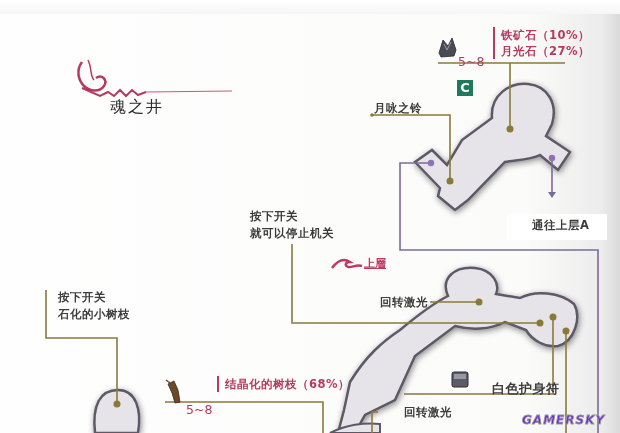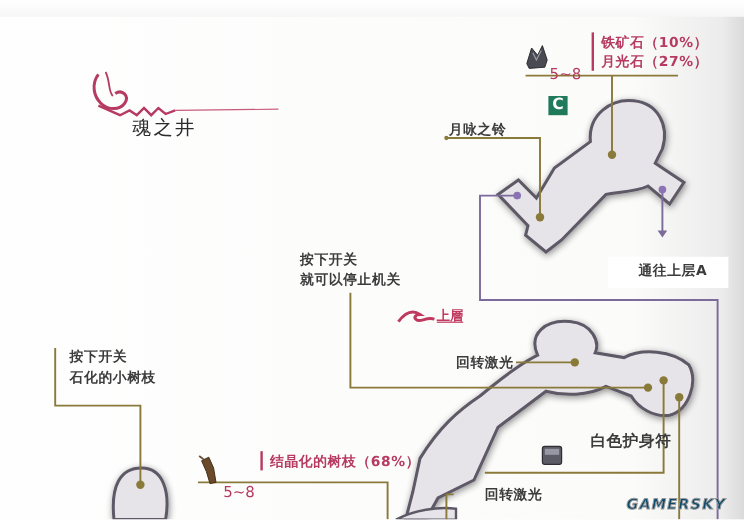--- a/index.html
+++ b/index.html
@@ -13,21 +13,21 @@
   .lbl { position:absolute; font-size:11.5px; font-weight:bold; color:#3c3c3c; white-space:nowrap; letter-spacing:0.5px; line-height:17px; }
   .title { position:absolute; left:110px; top:62px; font-size:16px; font-weight:normal; color:#2b2b2b; letter-spacing:2px;margin-top:35px; }
   .drop-num { position:absolute; font-size:12.5px; color:#b63a62;margin-top:14px; }
   .drop-list { position:absolute; border-left:2.5px solid #b63a62; padding-left:6px; }
   .drop-list div { font-size:11.5px; font-weight:bold; color:#b63a62; line-height:16px; white-space:nowrap; letter-spacing:0.5px; }
   .c-badge { position:absolute; left:457px; top:80px; width:16px; height:16px; background:#1f7a5c; color:#fff;
              font-weight:bold; font-size:13px; text-align:center; line-height:16px; }
   .floor-label { position:absolute; left:364px; top:256px; font-family:"DejaVu Serif","Liberation Serif",serif;
                  font-size:11px; font-weight:bold; color:#c0395e; text-decoration:underline; }
   .watermark { position:absolute; left:522px; top:413px; font-size:12px; font-weight:bold; font-style:italic;
-               color:#0c4a6e; letter-spacing:1px; -webkit-text-stroke:0.8px #9a9a9a; }
+               color:#6d28d9; letter-spacing:1px; -webkit-text-stroke:0.8px #9a9a9a; }
   .dest-box { position:absolute; left:507px; top:214px; width:100px; height:26px; background:#ffffff; }
 </style>
 </head>
 <body>
 
 <div class="page"></div>
 <div class="top-shadow"></div>
 
 <svg class="map" width="620" height="433" viewBox="0 0 620 433">
   <defs>
@@ -131,17 +131,17 @@
 <div class="floor-label">上層</div>
 <svg style="position:absolute;left:330px;top:256px;" width="34" height="14">
   <path d="M2,12 C8,4 14,2 20,6 C16,6 14,9 18,11 C22,12 26,8 32,10" fill="none" stroke="#c0395e" stroke-width="2.5"></path>
 </svg>
 
 <div class="lbl" style="left:380px;top:294px;">回转激光</div>
 
 <div class="lbl" style="left:58px;top:289px;">按下开关</div>
 <div class="lbl" style="left:58px;top:306px;">石化的小树枝</div>
 
-<div class="lbl" style="left:476px;top:360px;font-size:13px;padding-left:16px;">白色护身符</div>
+<div class="lbl" style="left:476px;top:380px;font-size:13px;padding-left:16px;">白色护身符</div>
 
 <div class="lbl" style="left:404px;top:404px;">回转激光</div>
 
 <div class="watermark">GAMERSKY</div>
 
 </body></html>

